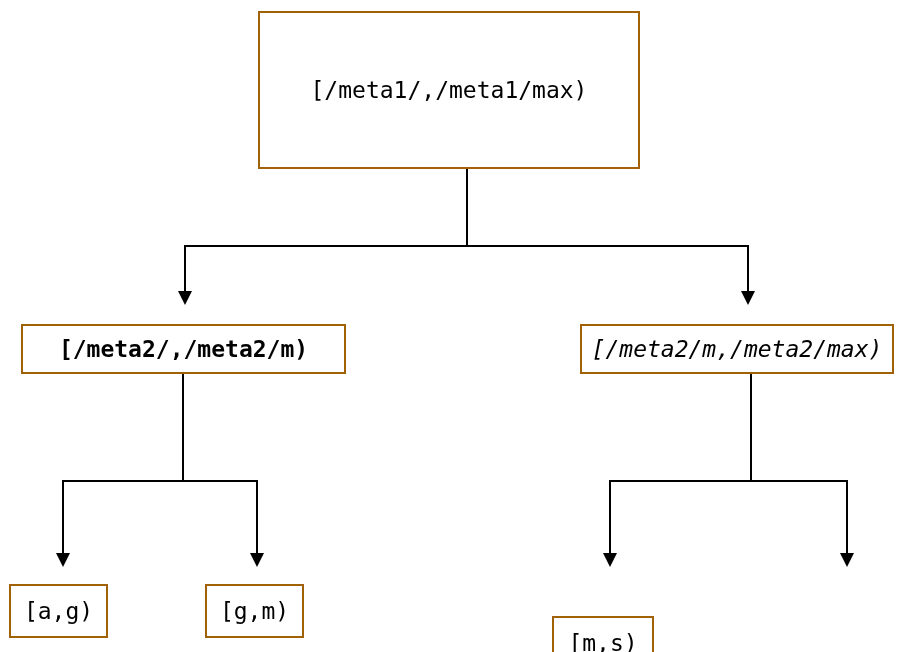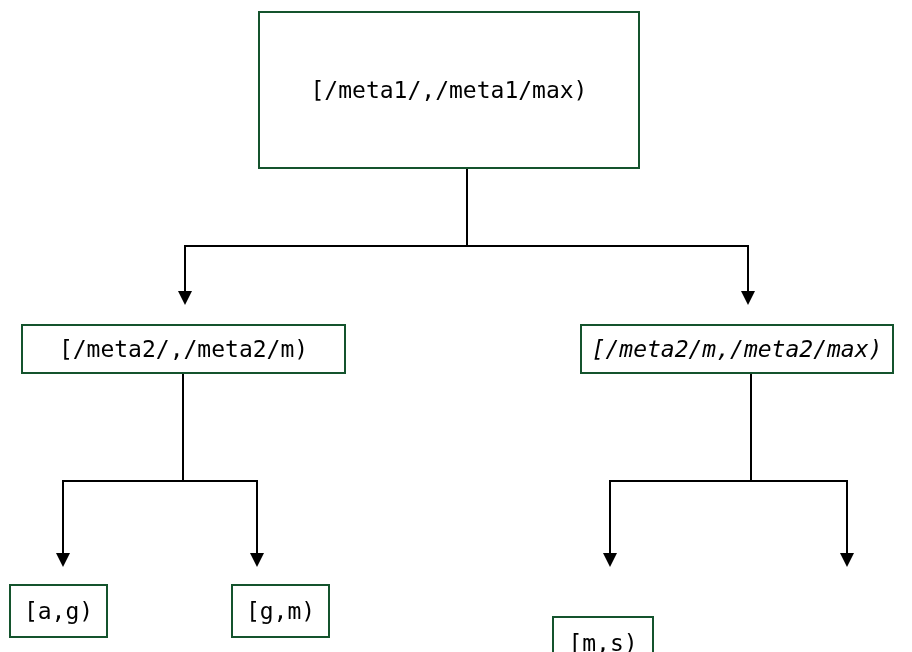--- a/index.html
+++ b/index.html
@@ -13,21 +13,21 @@
   #diagram-root {
     position: relative;
     width: 912px;
     height: 652px;
     background: #ffffff;
     overflow: hidden;
   }
   .node {
     position: absolute;
     box-sizing: border-box;
-    border: 2px solid #14532d;
+    border: 2px solid #a16207;
     background: #ffffff;
     display: flex;
     align-items: center;
     justify-content: center;
     color: #000000;
     font-family: "DejaVu Sans Mono", "Liberation Mono", monospace;
     white-space: pre;
     line-height: 1;
   }
   .node-label {
@@ -41,37 +41,38 @@
     width: 382px;
     height: 158px;
     font-size: 23px;
   }
   .node.mid-left {
     left: 21px;
     top: 324px;
     width: 325px;
     height: 50px;
     font-size: 23px;
+    font-weight: bold;
   }
   .node.mid-right {
     left: 580px;
     top: 324px;
     width: 314px;
     height: 50px;
     font-size: 23px;
     font-style: italic;
   }
   .node.leaf {
     top: 584px;
     height: 54px;
     font-size: 23px;
     text-align: right;
   }
   .node.leaf-ag   { left: 9px;   width: 99px; }
-  .node.leaf-gm   { left: 205px; width: 99px; margin-left: 26px; }
+  .node.leaf-gm   { left: 205px; width: 99px; }
   .node.leaf-ms   { left: 552px; width: 102px; margin-top: 32px; }
   .node.leaf-smax { left: 777px; width: 127px; }
 
   
   .vline {
     position: absolute;
     width: 2px;
     background: #000000;
   }
   .hline {

